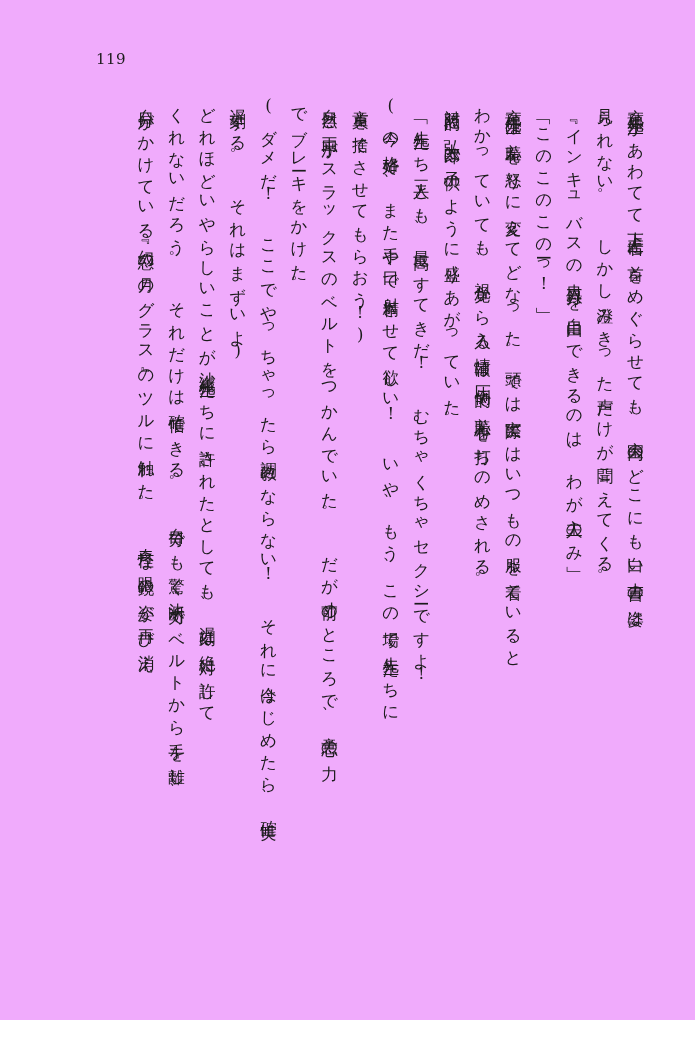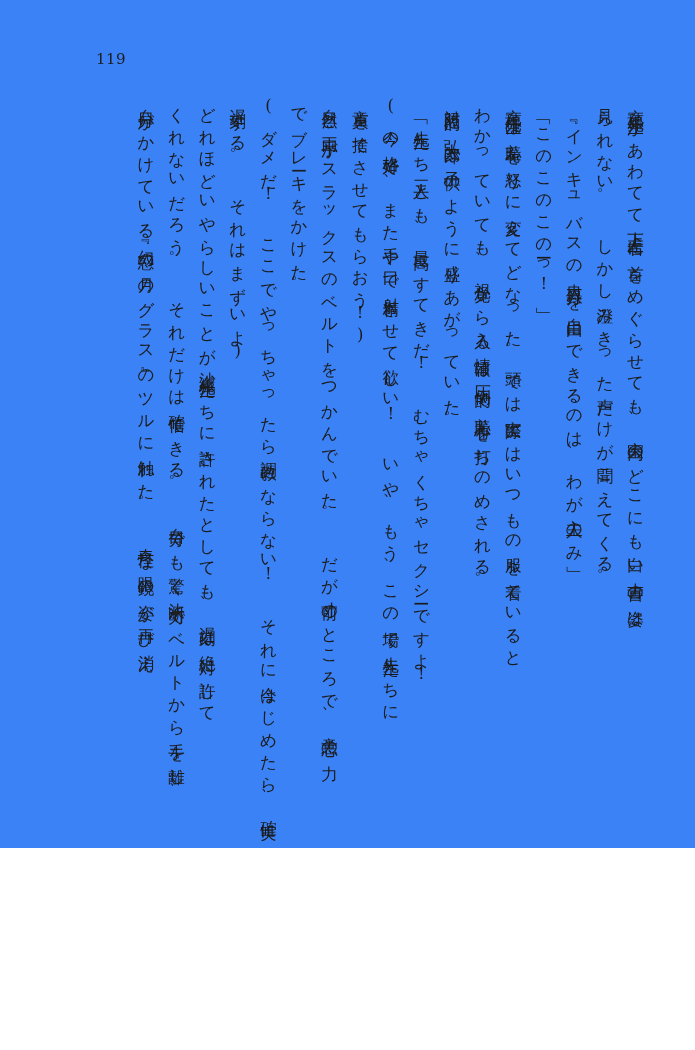--- a/index.html
+++ b/index.html
@@ -10,22 +10,22 @@
   body {
     width: 695px;
     height: 1050px;
     overflow: hidden;
     font-family: "DejaVu Serif", "Liberation Serif", serif;
     color: #1a1a1a;
   }
   .page {
     position: relative;
     width: 695px;
-    height: 848px;
-    background: #3b82f6;
+    height: 1020px;
+    background: #f0abfc;
     box-sizing: border-box;
   }
   .page-number {
     position: absolute;
     top: 50px;
     left: 96px;
     font-size: 15px;
     letter-spacing: 0.5px;
     font-family: "DejaVu Serif", "Liberation Serif", serif;
     color: #1c1c1c;

